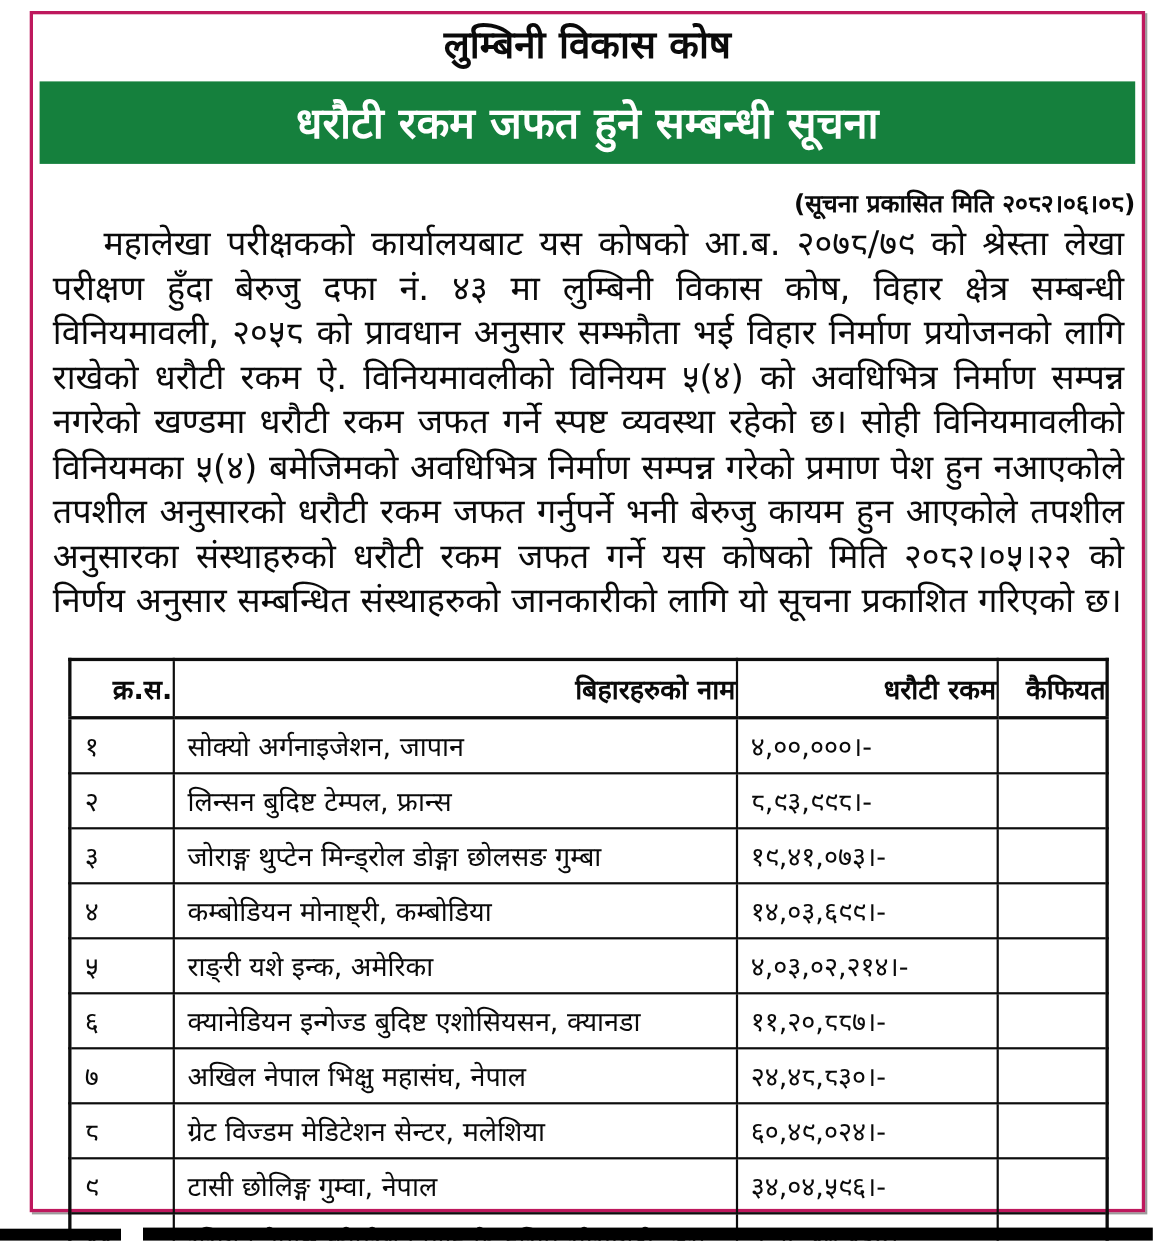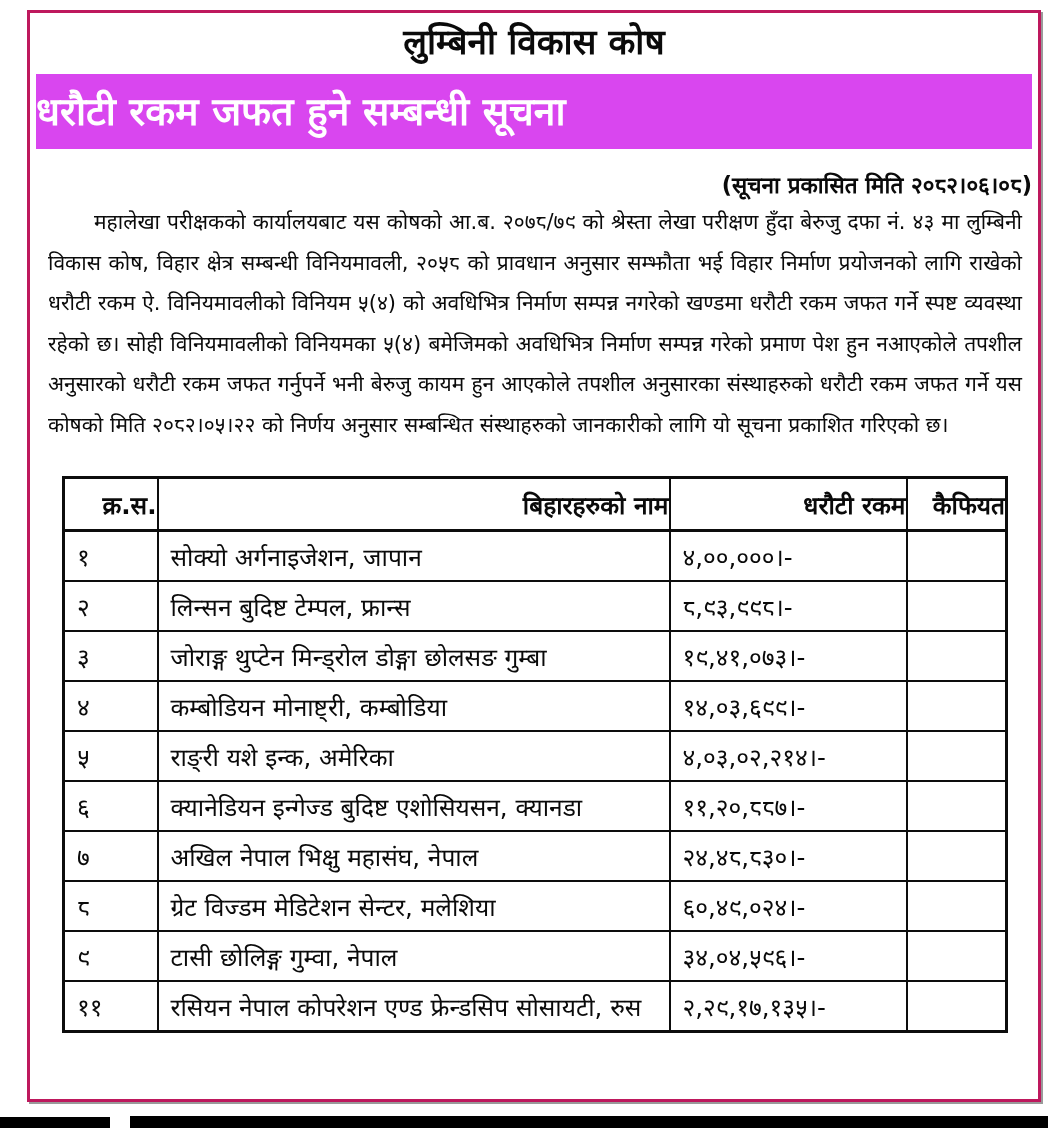--- a/index.html
+++ b/index.html
@@ -28,35 +28,36 @@
   }
   .org-title {
     text-align: center;
     font-weight: bold;
     font-size: 35px;
     line-height: 1.2;
     margin-top: 8px;
   }
   .banner {
     margin: 11px 6px 0 6px;
-    background: #d946ef;
+    background: #15803d;
     color: #ffffff;
+    text-align: center;
     font-weight: bold;
     font-size: 39px;
     padding: 9px 0 13px 0;
   }
   .date-line {
     text-align: right;
     font-weight: bold;
     font-size: 22.5px;
     margin: 20px 6px 0 0;
   }
   .notice-paragraph {
     margin: 2px 16px 0 18px;
-    font-size: 21px;
+    font-size: 31px;
     line-height: 40.5px;
     text-align: justify;
     text-indent: 46px;
   }
   table.deposit-table {
     margin: 31px 0 0 32px;
     border-collapse: collapse;
     table-layout: fixed;
   }
   table.deposit-table,

